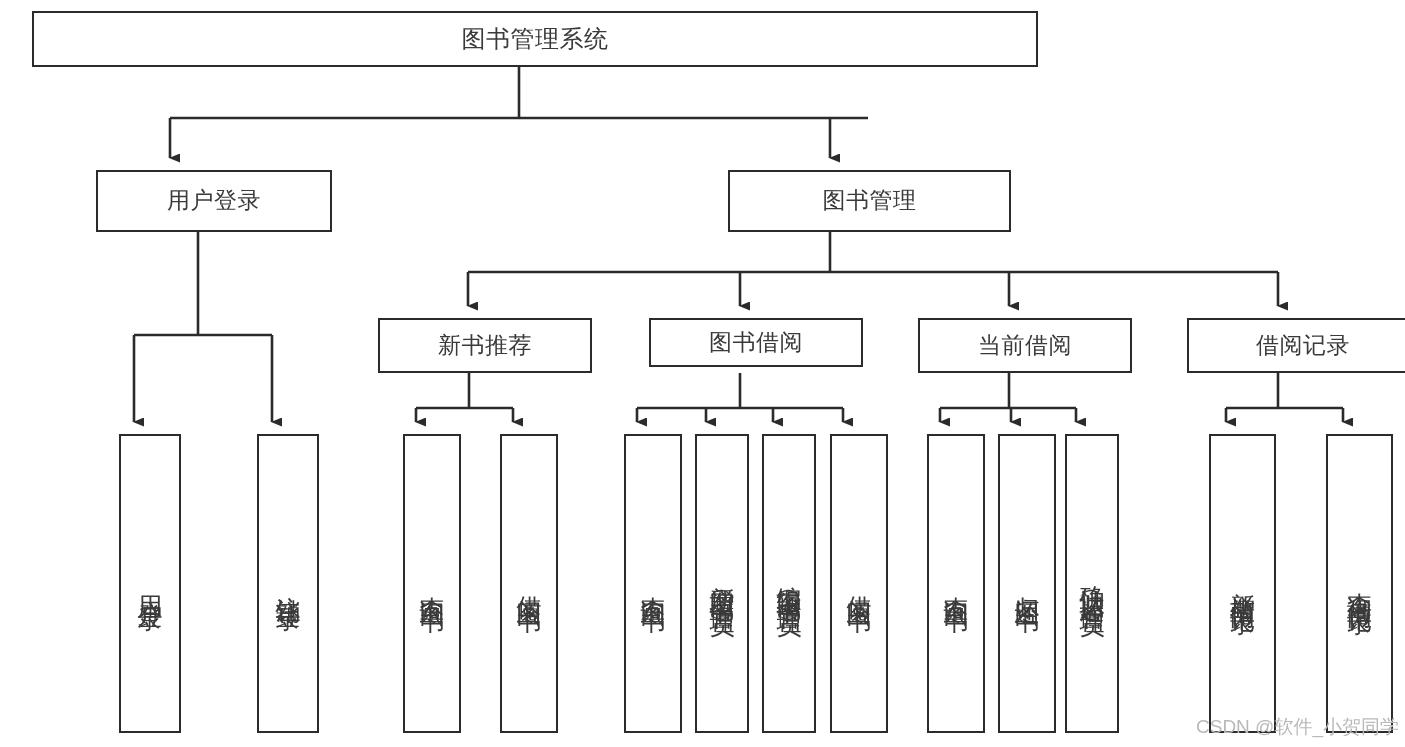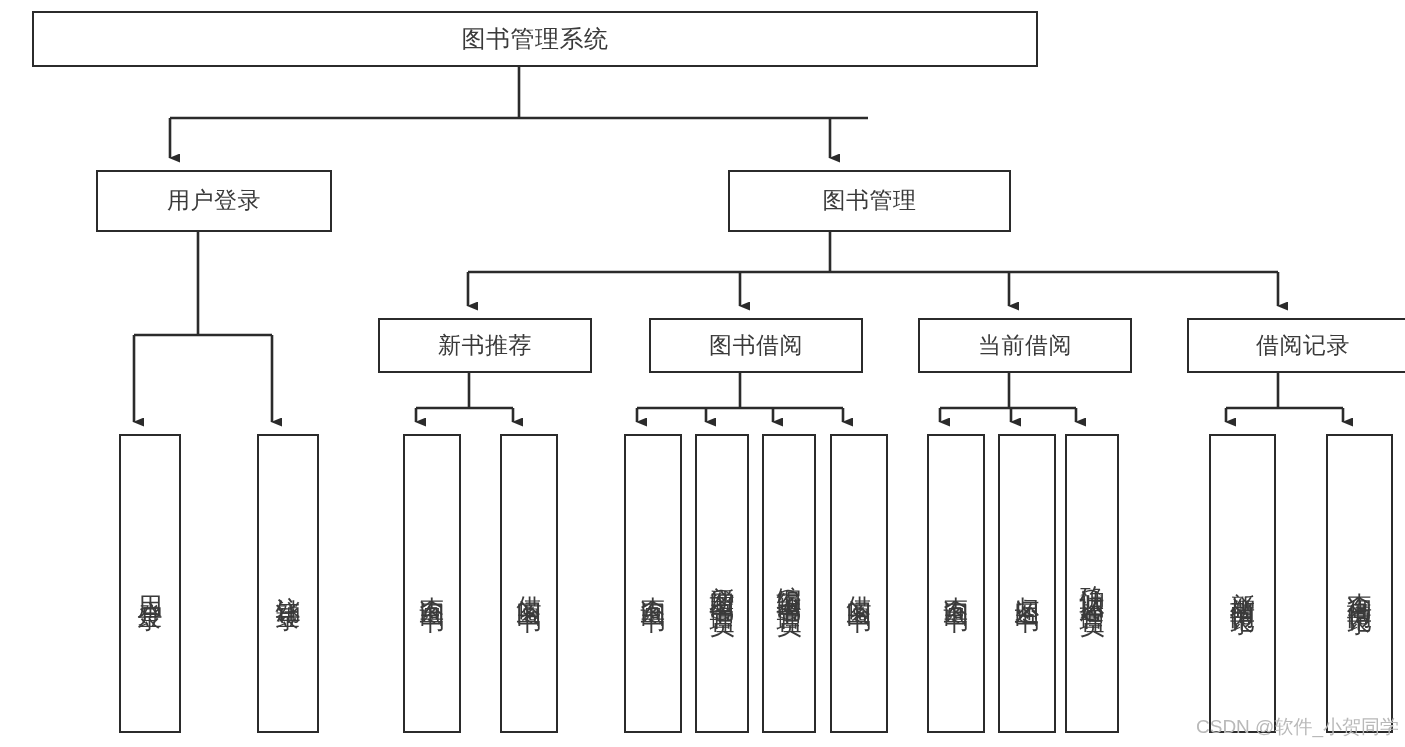--- a/index.html
+++ b/index.html
@@ -147,21 +147,21 @@
   </div>
 
   <div class="node horizontal" style="left:712px; top:170px; width:283px; height:62px;">
     <span class="node-label">图书管理</span>
   </div>
 
   <div class="node horizontal" style="left:362px; top:318px; width:214px; height:55px;">
     <span class="node-label">新书推荐</span>
   </div>
 
-  <div class="node horizontal" style="left:633px; top:318px; width:214px; height:55px;">
+  <div class="node horizontal" style="left:633px; top:318px; width:214px; height:49px;">
     <span class="node-label">图书借阅</span>
   </div>
 
   <div class="node horizontal" style="left:902px; top:318px; width:214px; height:55px;align-items:center;">
     <span class="node-label">当前借阅</span>
   </div>
 
   <div class="node horizontal" style="left:1171px; top:318px; width:232px; height:55px;">
     <span class="node-label">借阅记录</span>
   </div>

